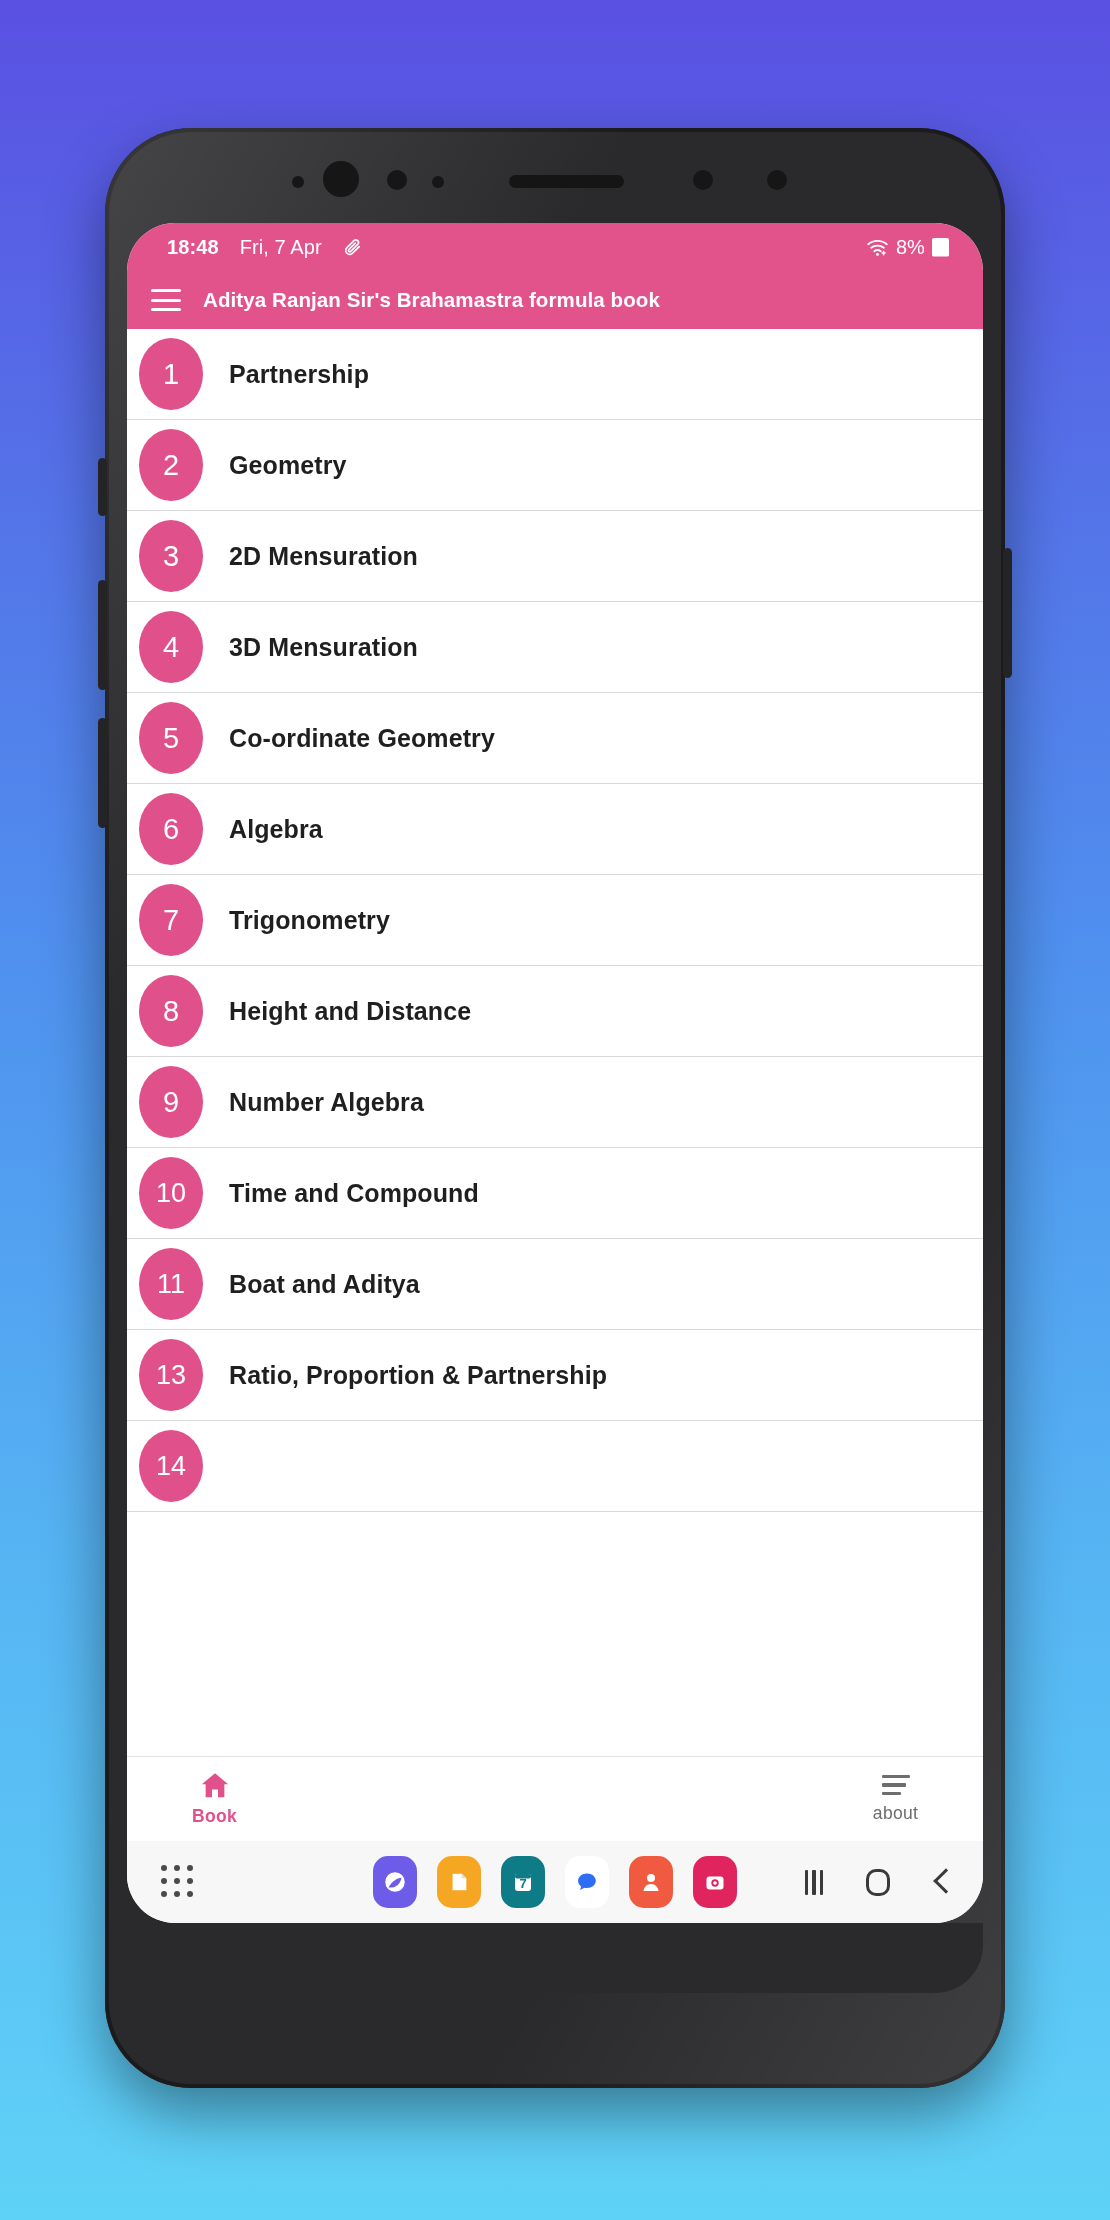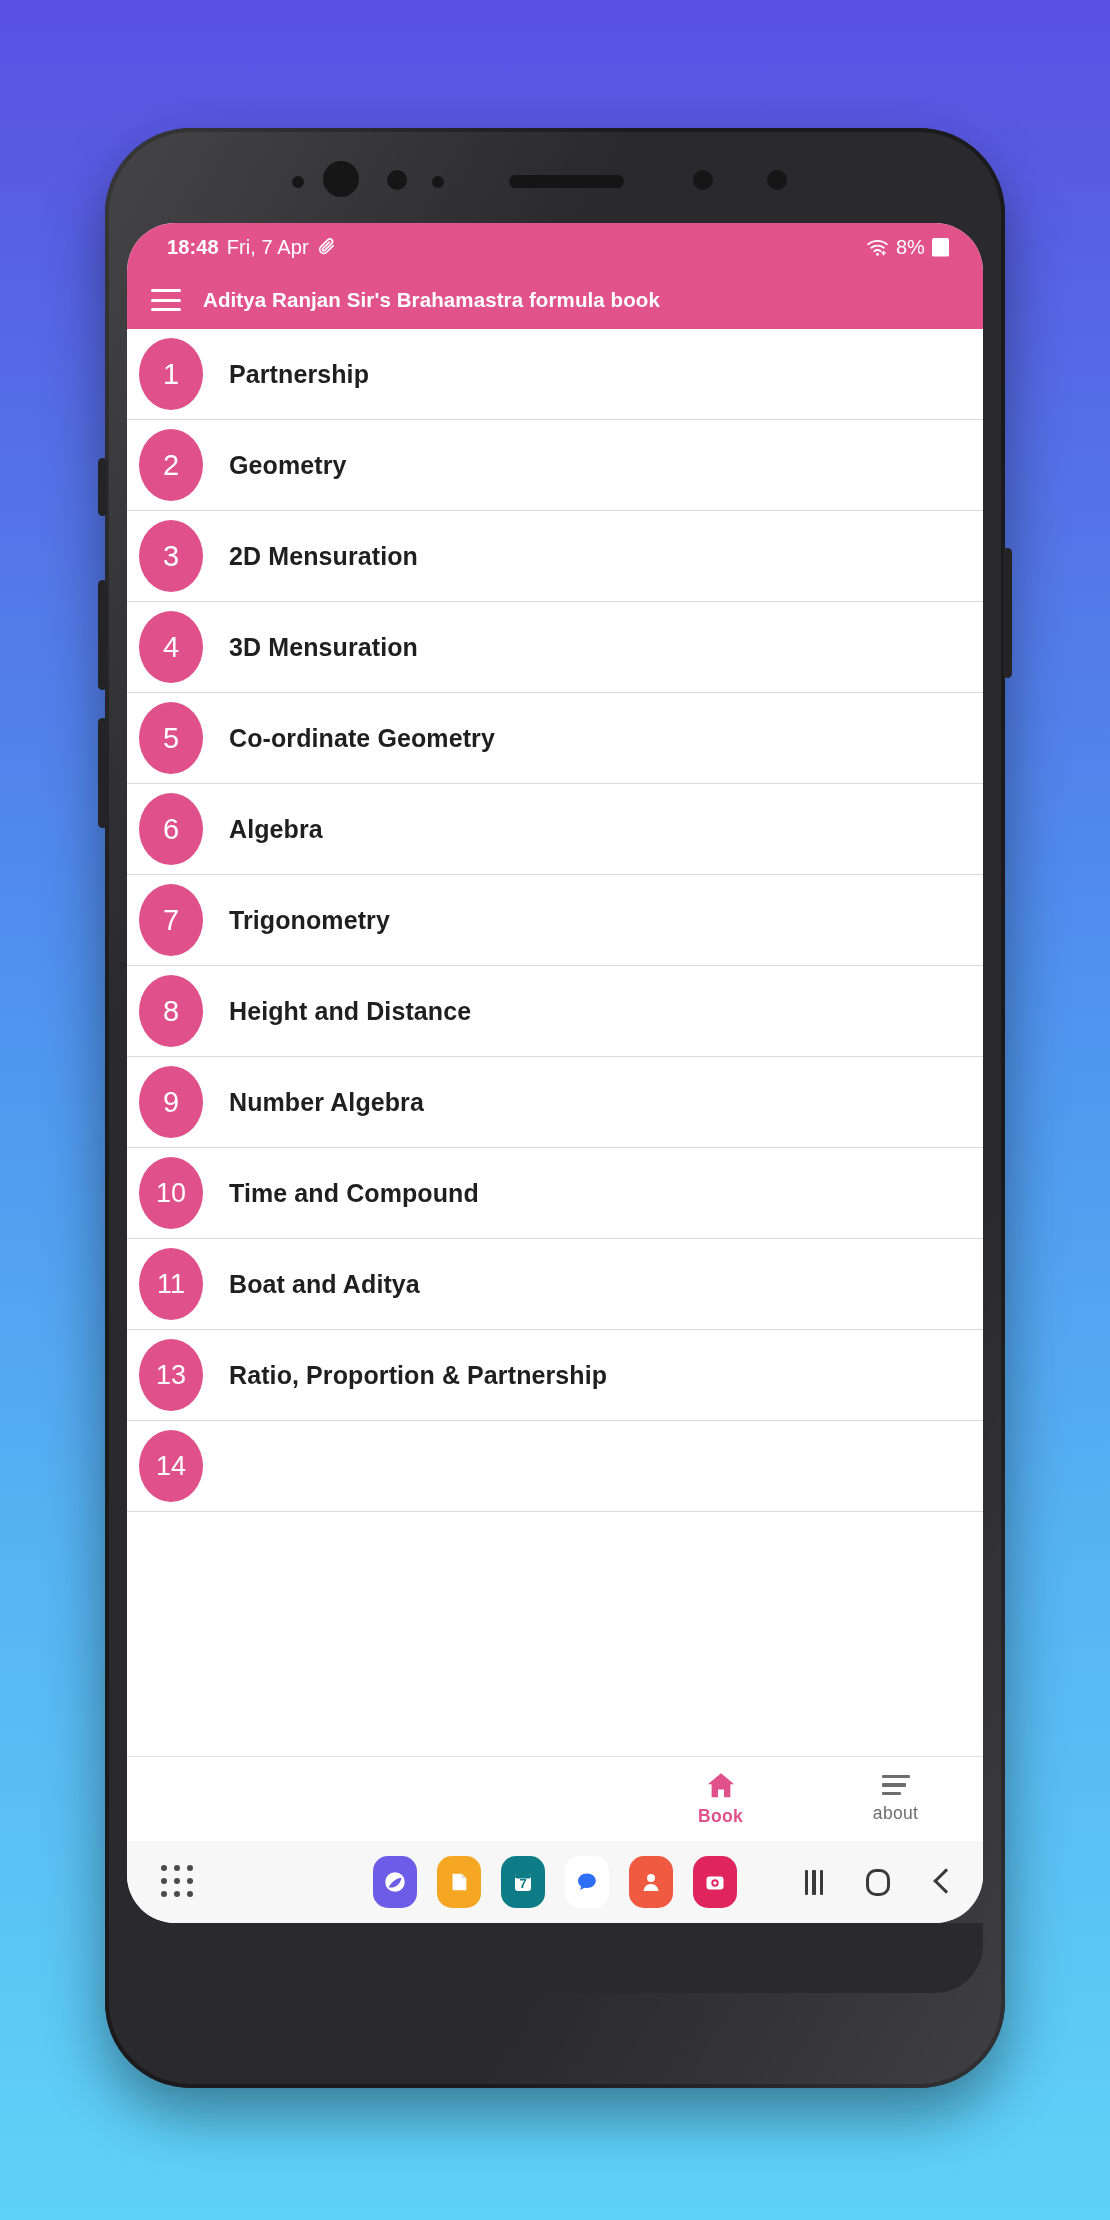--- a/index.html
+++ b/index.html
@@ -45,21 +45,21 @@
     background:#ffffff;
     display:flex; flex-direction:column;
   }
 
   
   #statusbar{
     height:48px; background:#e2538c; color:#fff;
     display:flex; align-items:center; padding:0 34px 0 40px;
     font-size:20px; letter-spacing:.1px; flex:none;
   }
-  #statusbar .sb-left{ display:flex; gap:8px; }
+  #statusbar .sb-left{ display:flex; align-items:center; gap:21px; }
   #statusbar .sb-right{ margin-left:auto; display:flex; align-items:center; gap:7px; }
   .sb-time{ font-weight:600; }
   .sb-date{ font-weight:400; }
   .ic-clip{ width:19px; height:20px; display:inline-block; }
   .ic-wifi{ width:23px; height:19px; display:inline-block; }
   .battpct{ font-size:20px; font-weight:500; }
   .ic-batt{
     width:17px; height:19px; background:#fff; display:inline-block;
     clip-path:polygon(0 0,100% 0,100% 100%,0 100%,0 0);
     border-radius:2px;
@@ -92,21 +92,21 @@
   .badge.two{ font-size:27px; }
   .rowlabel{
     margin-left:26px; font-size:25px; color:#1f1f1f; font-weight:600;
     letter-spacing:.1px; white-space:nowrap;
   }
 
   
   #bottomnav{
     height:85px; background:#fff; flex:none;
     border-top:1px solid #e2e2e2;
-    display:flex; align-items:center; justify-content:flex-end; gap:0;
+    display:flex; align-items:center; justify-content:space-between; gap:0;
   }
   .navitem{
     width:175px; display:flex; flex-direction:column;
     align-items:center; justify-content:center; gap:7px; cursor:pointer;
   }
   .navitem .navlabel{ font-size:17.5px; letter-spacing:.3px; }
   .navitem.active .navlabel{ color:#e0508a; font-weight:600; }
   .navitem.inactive .navlabel{ color:#6d6d6d; font-weight:400; }
   .ic-home{ width:30px; height:28px; }
   .ic-list{ width:28px; height:21px; display:flex; flex-direction:column; justify-content:space-between; }

